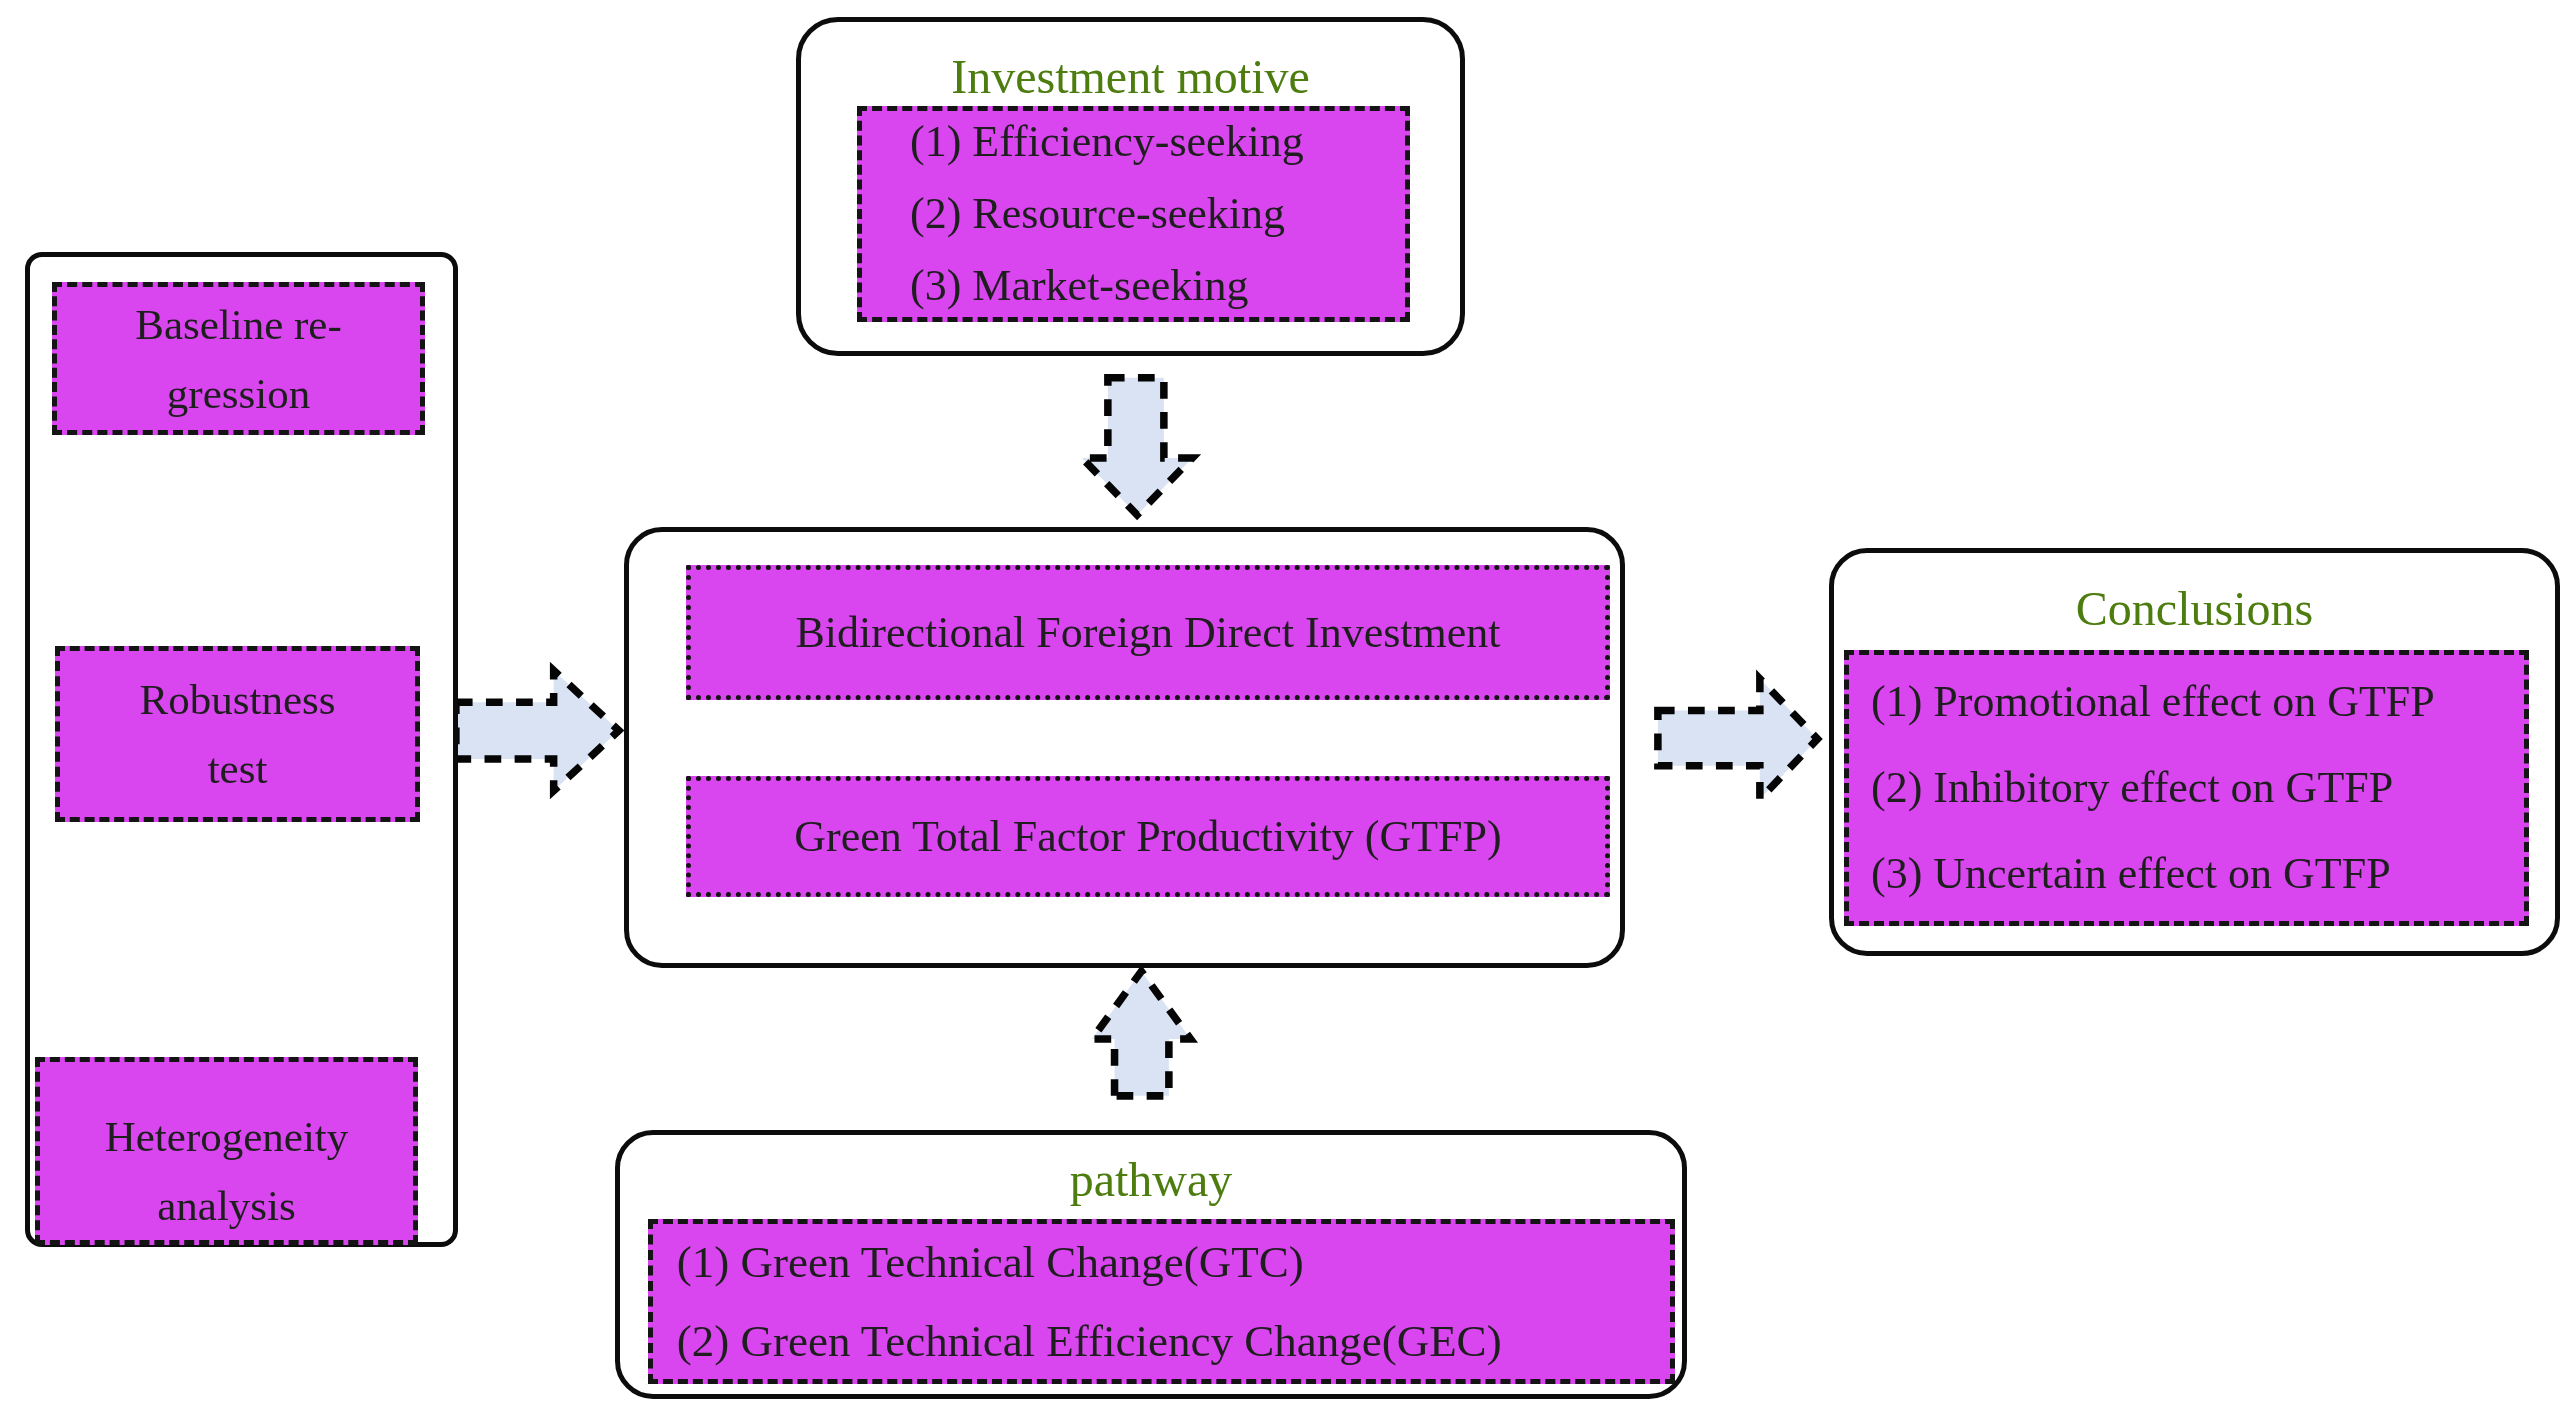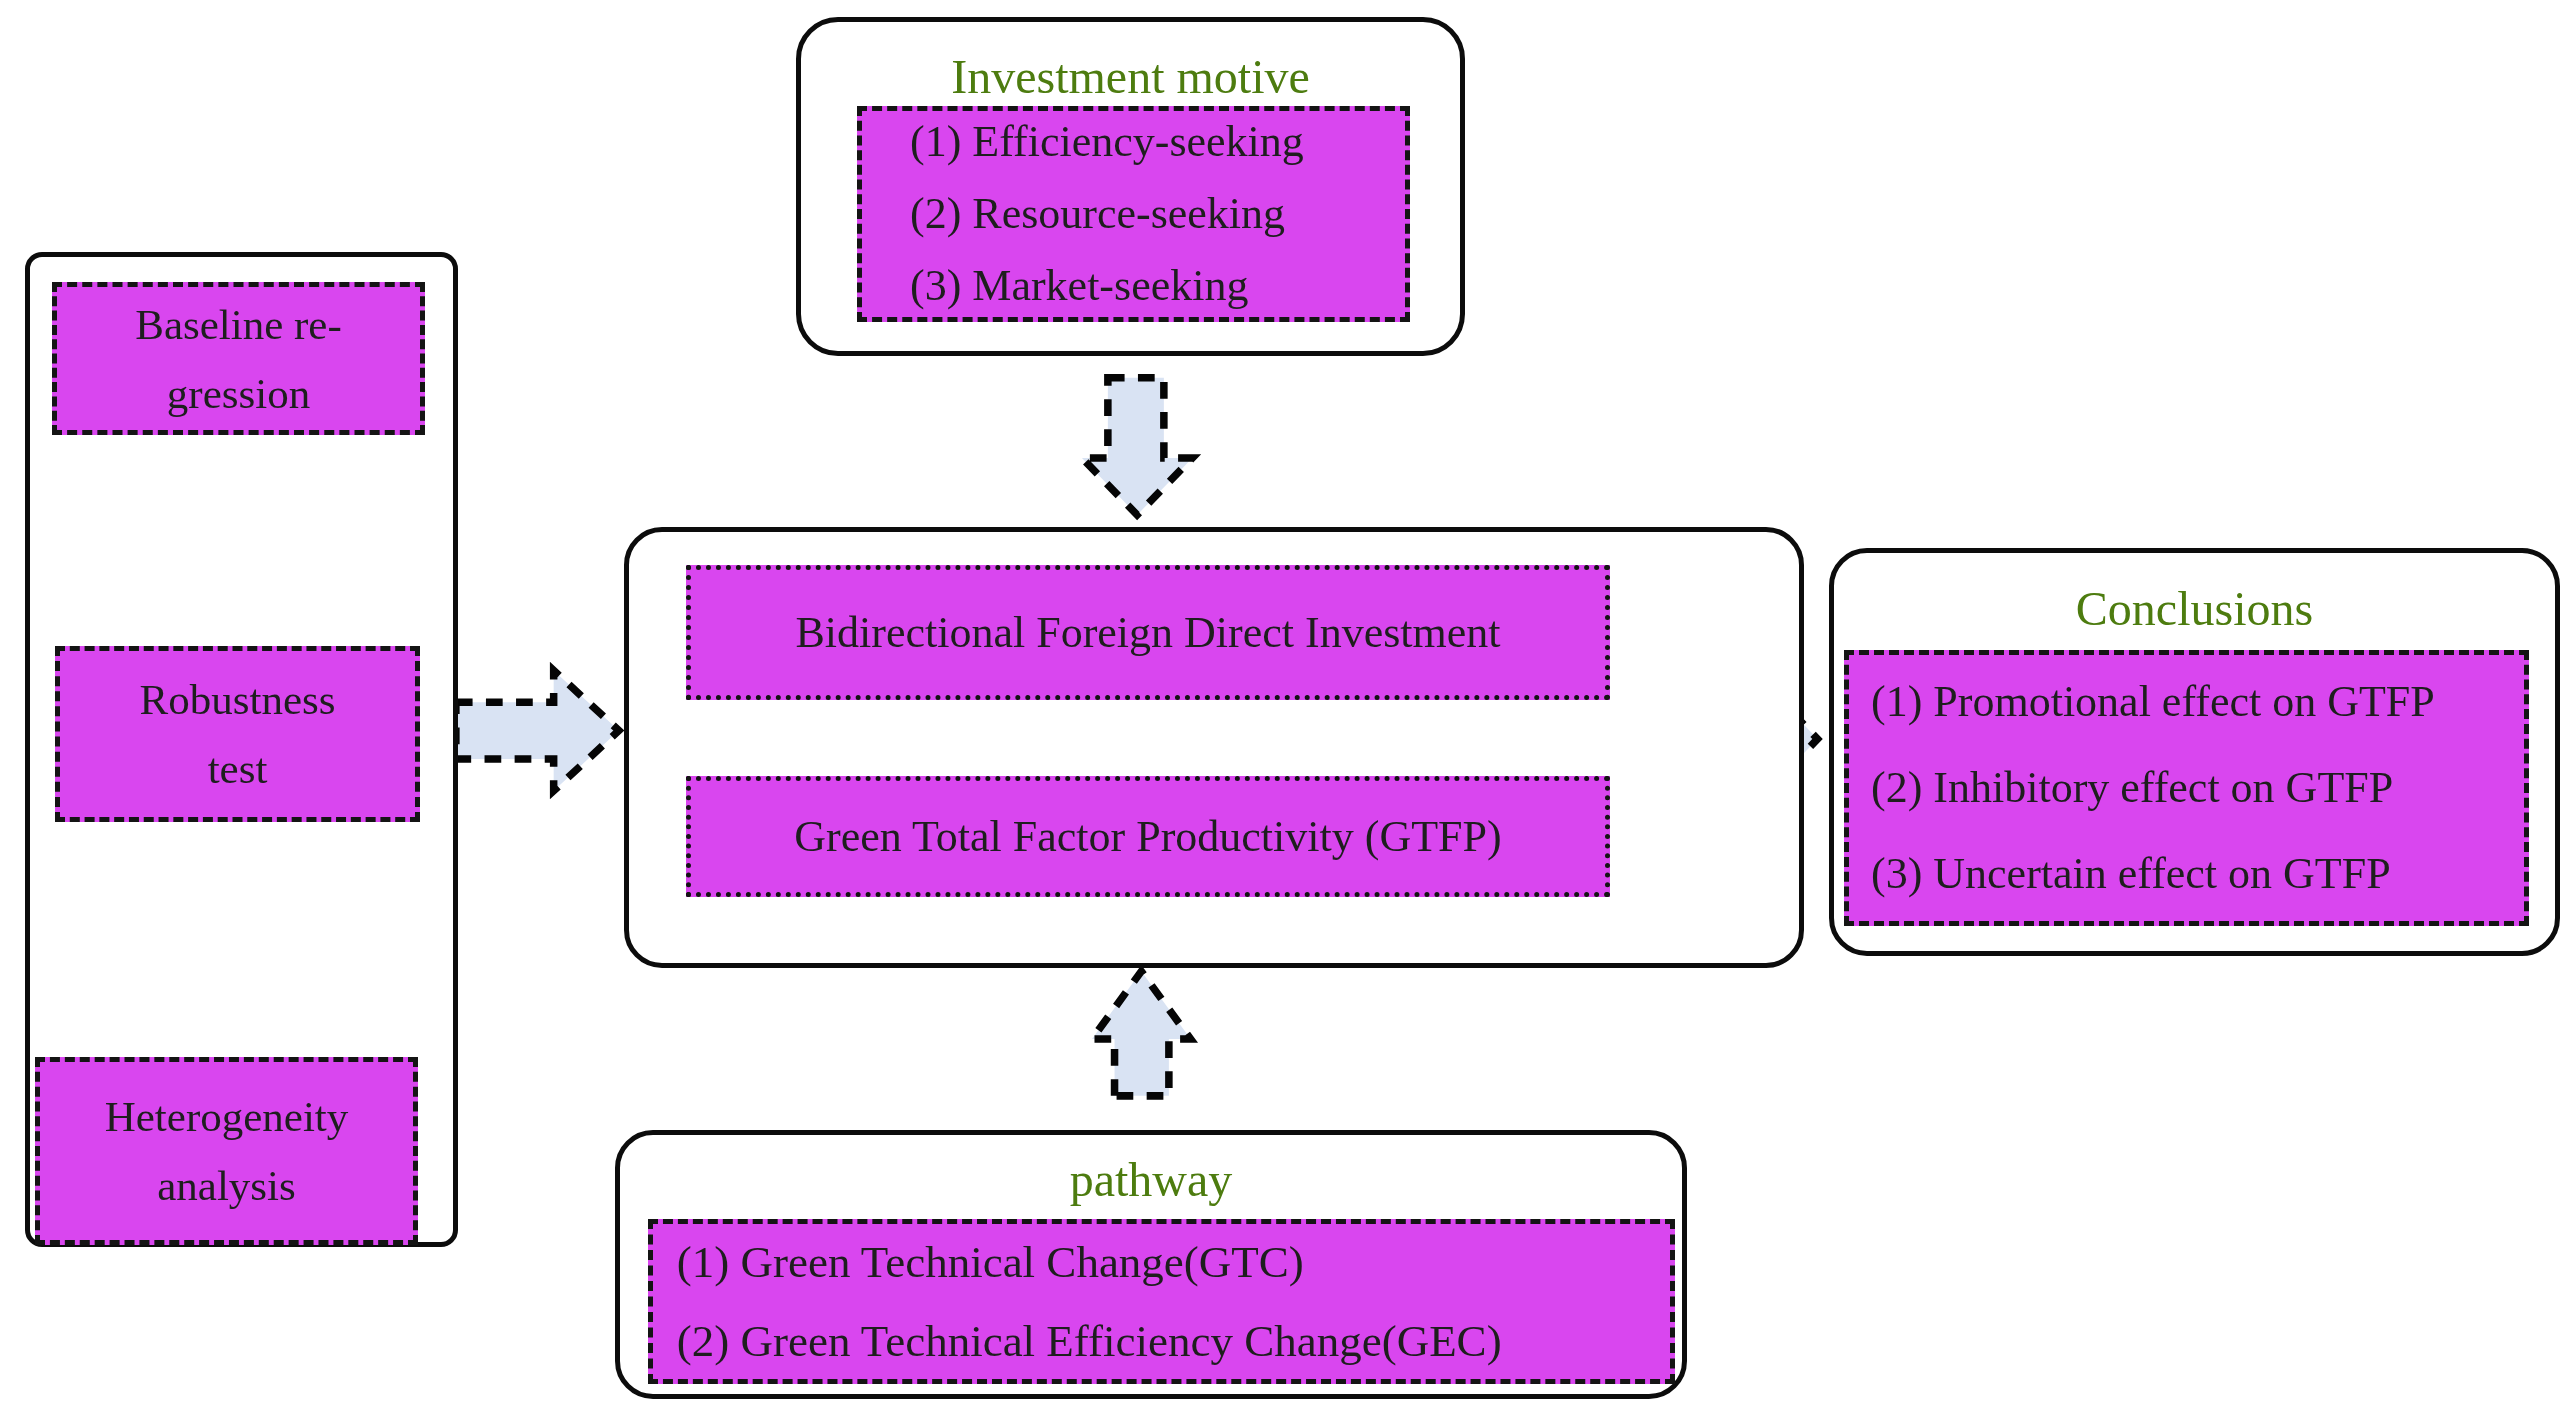--- a/index.html
+++ b/index.html
@@ -67,27 +67,27 @@
 
   <section class="panel" style="left:25px;top:252px;width:433px;height:995px;border-radius:17px;">
     <div class="gray-box b-dashed center-text" style="left:22px;top:25px;width:373px;height:153px;">
       <div class="two-line">Baseline re-
 gression</div>
     </div>
     <div class="gray-box b-dashed center-text" style="left:25px;top:389px;width:365px;height:176px;">
       <div class="two-line">Robustness
 test</div>
     </div>
-    <div class="gray-box b-dashed center-text" style="left:5px;top:800px;width:383px;height:188px;">
+    <div class="gray-box b-dashed center-text" style="left:5px;top:800px;width:383px;height:188px;justify-content:flex-end;">
       <div class="two-line">Heterogeneity
 analysis</div>
     </div>
   </section>
 
-  <section class="panel" style="left:624px;top:527px;width:1180px;height:441px;border-radius:38px;">
+  <section class="panel" style="left:624px;top:527px;width:1001px;height:441px;border-radius:38px;">
     <div class="gray-box b-dotted center-text" style="left:57px;top:33px;width:924px;height:135px;">
       <div class="mid-line">Bidirectional Foreign Direct Investment</div>
     </div>
     <div class="gray-box b-dotted center-text" style="left:57px;top:244px;width:924px;height:121px;">
       <div class="mid-line">Green Total Factor Productivity (GTFP)</div>
     </div>
   </section>
 
   <section class="panel" style="left:1829px;top:548px;width:731px;height:408px;border-radius:38px;">
     <div class="panel-title" style="top:28px;">Conclusions</div>

